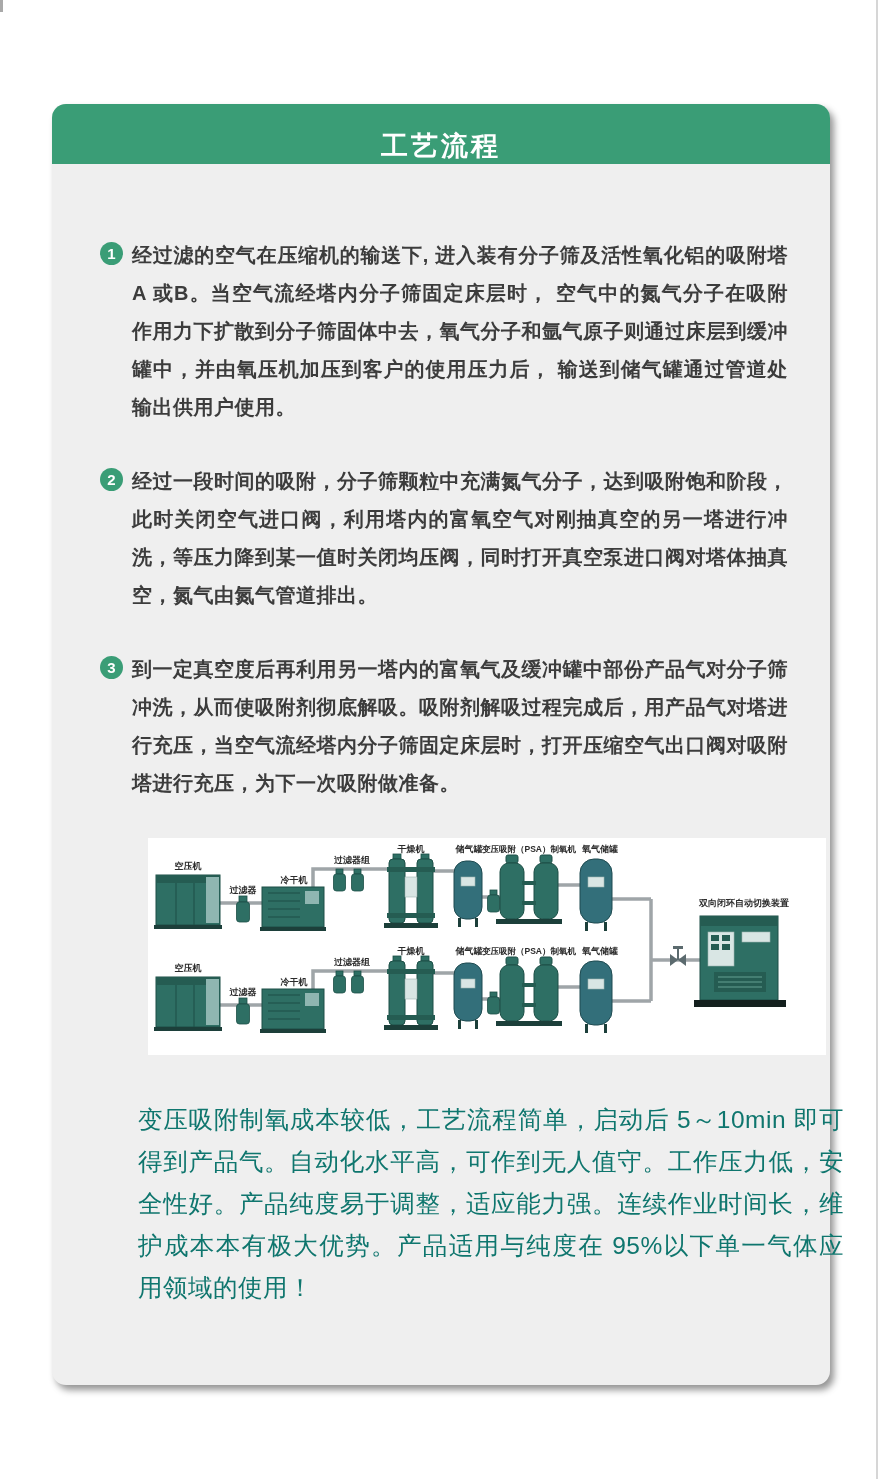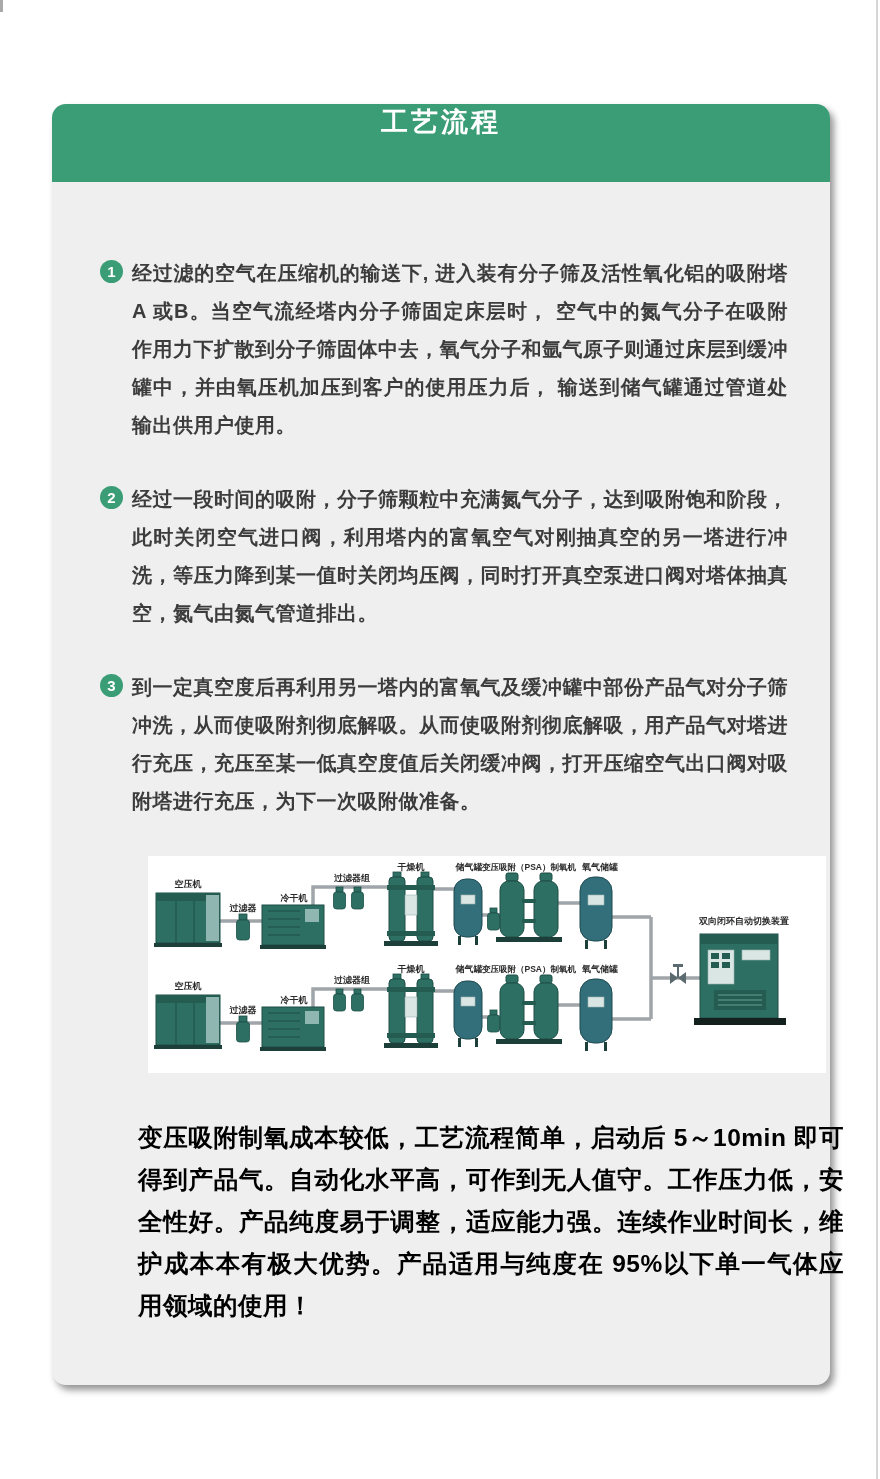--- a/index.html
+++ b/index.html
@@ -10,22 +10,22 @@
   }
   .edge-right{position:absolute;top:0;left:876px;width:2px;height:1479px;background:#d6d6d6;}
   .edge-left-tick{position:absolute;top:0;left:0;width:3px;height:12px;background:#a9a9a9;}
 
   .card{
     position:absolute;left:52px;top:104px;width:778px;height:1281px;
     background:#efefef;border-radius:14px;
     box-shadow:4px 5px 7px rgba(0,0,0,0.42);
   }
   .card-header{
-    height:78px;background:#3a9d76;border-radius:14px 14px 0 0;
-    display:flex;align-items:flex-start;justify-content:center;font-family:Liberation Mono, monospace;
+    height:60px;background:#3a9d76;border-radius:14px 14px 0 0;
+    display:flex;align-items:flex-end;justify-content:center;font-family:Liberation Mono, monospace;
   }
   .card-title{
     color:#ffffff;font-size:27px;font-weight:bold;letter-spacing:3px;
   }
   .content{padding:72px 42px 0 48px;}
   .step{display:flex;gap:9px;margin-bottom:36px;}
   .badge{
     flex:0 0 auto;width:23px;height:23px;border-radius:50%;
     background:#3a9d76;color:#fff;font-size:15px;font-weight:bold;
     display:flex;align-items:center;justify-content:center;margin-top:6px;
@@ -45,21 +45,21 @@
   .tealdark{fill:#255c52;}
   .base{fill:#1c3f3a;}
   .panel{fill:#8fb6b1;}
   .white-patch{fill:#d9e6e4;stroke:#9fb5b1;stroke-width:0.6;}
   .tank{fill:#336f7a;stroke:#1e4a50;stroke-width:1;}
   .filter{fill:#2e6f64;stroke:#1c4f46;stroke-width:0.8;}
   .grille-line{stroke:#1c4f46;stroke-width:1;}
   .valve{fill:#5b6a6e;}
   .footer-text{
     margin:44px 8px 0 38px;width:706px;
-    font-size:24.5px;line-height:42px;color:#000000;font-weight:700;
+    font-size:24.5px;line-height:42px;color:#0f766e;font-weight:400;
     text-align:justify;letter-spacing:0.5px;
   }
 </style>
 </head>
 <body>
 
 <div class="edge-left-tick"></div>
 <div class="edge-right"></div>
 
 <div class="card">
@@ -74,21 +74,21 @@
       <div class="step-text">经过滤的空气在压缩机的输送下, 进入装有分子筛及活性氧化铝的吸附塔A 或B。当空气流经塔内分子筛固定床层时， 空气中的氮气分子在吸附作用力下扩散到分子筛固体中去，氧气分子和氩气原子则通过床层到缓冲罐中，并由氧压机加压到客户的使用压力后， 输送到储气罐通过管道处输出供用户使用。</div>
     </div>
 
     <div class="step">
       <div class="badge">2</div>
       <div class="step-text">经过一段时间的吸附，分子筛颗粒中充满氮气分子，达到吸附饱和阶段，此时关闭空气进口阀，利用塔内的富氧空气对刚抽真空的另一塔进行冲洗，等压力降到某一值时关闭均压阀，同时打开真空泵进口阀对塔体抽真空，氮气由氮气管道排出。</div>
     </div>
 
     <div class="step">
       <div class="badge">3</div>
-      <div class="step-text">到一定真空度后再利用另一塔内的富氧气及缓冲罐中部份产品气对分子筛冲洗，从而使吸附剂彻底解吸。从而使吸附剂彻底解吸，用产品气对塔进行充压，充压至某一低真空度值后关闭缓冲阀，打开压缩空气出口阀对吸附塔进行充压，为下一次吸附做准备。</div>
+      <div class="step-text">到一定真空度后再利用另一塔内的富氧气及缓冲罐中部份产品气对分子筛冲洗，从而使吸附剂彻底解吸。吸附剂解吸过程完成后，用产品气对塔进行充压，当空气流经塔内分子筛固定床层时，打开压缩空气出口阀对吸附塔进行充压，为下一次吸附做准备。</div>
     </div>
 
     <div class="diagram-box">
       <svg viewBox="0 0 678 217">
 
         <g transform="translate(0,3)">
           <path class="pipe" d="M72,62 H114"></path>
           <path class="pipe" d="M165,46 V28 H247"></path>
           <path class="pipe" d="M285,30 H318 V24"></path>
           <path class="pipe" d="M334,56 H358"></path>

